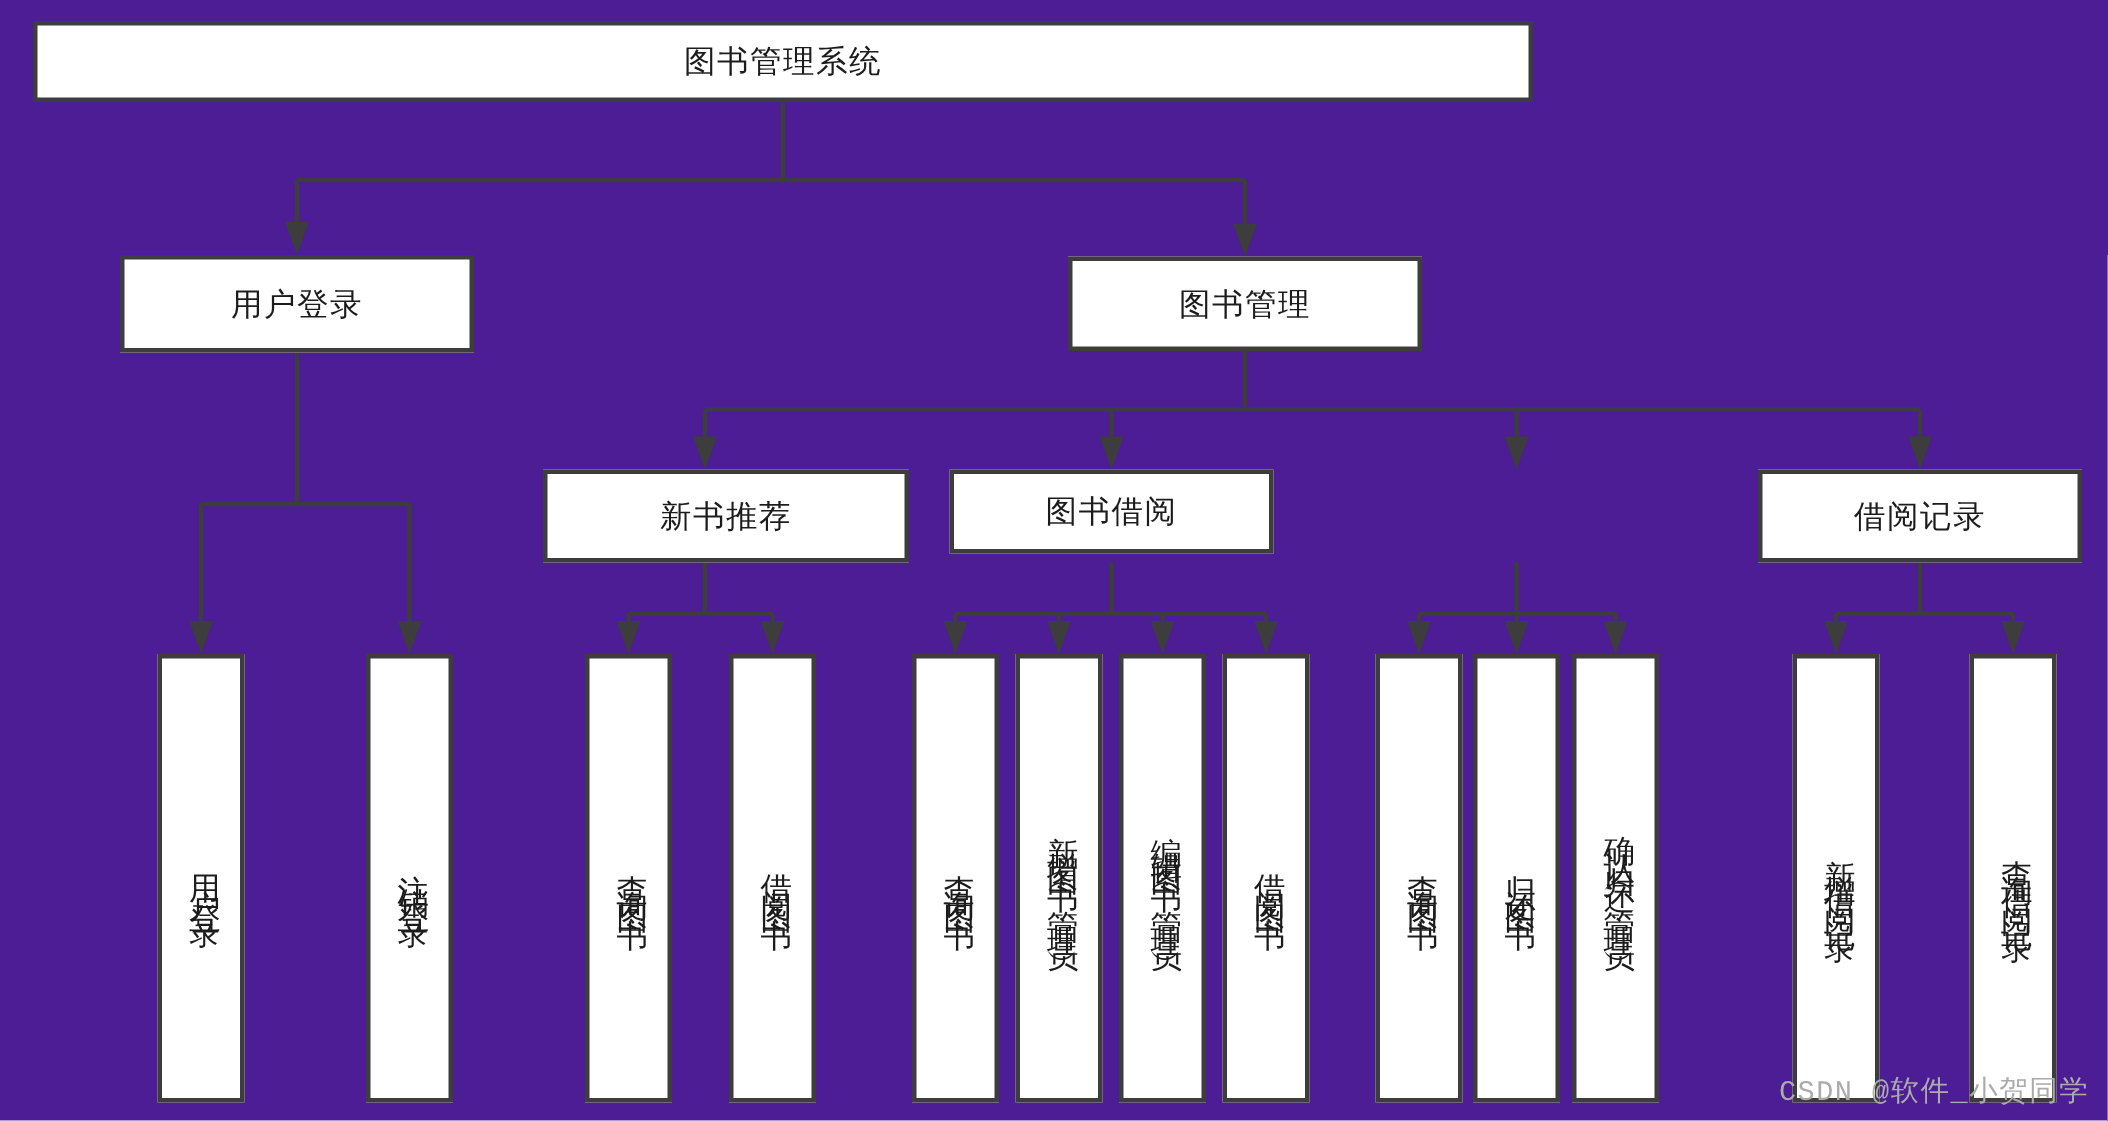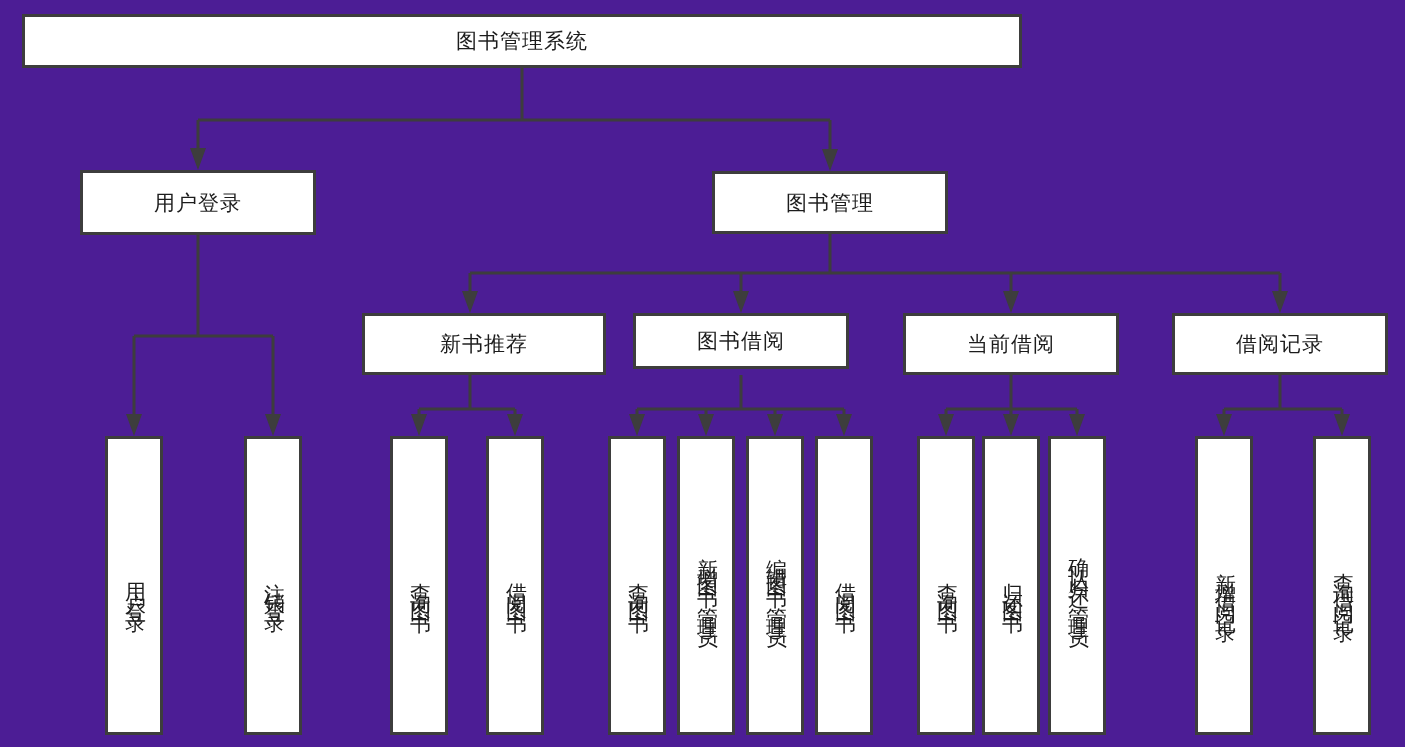--- a/index.html
+++ b/index.html
@@ -119,23 +119,20 @@
   <div class="box n-mgmt">
     <span>图书管理</span>
   </div>
 
   <div class="box n-l3a">
     <span>新书推荐</span>
   </div>
   <div class="box n-l3b">
     <span>图书借阅</span>
   </div>
-  <div class="box n-l3c">
-    <span>当前借阅</span>
-  </div>
   <div class="box n-l3d">
     <span>借阅记录</span>
   </div>
 
   <div class="box vbox leaf lf-a1">
     <span>用户登录</span>
   </div>
   <div class="box vbox leaf lf-a2">
     <span>注销登录</span>
   </div>
@@ -170,14 +167,15 @@
     <span>确认归还（管理员）</span>
   </div>
 
   <div class="box vbox leaf lf-e1">
     <span>新增借阅记录</span>
   </div>
   <div class="box vbox leaf lf-e2">
     <span>查询借阅记录</span>
   </div>
 
+  <div class="watermark">CSDN @软件_小贺同学</div>
 
 </div>
 
 </body></html>

